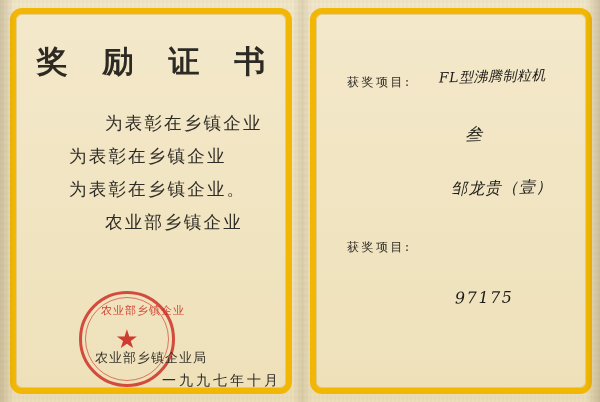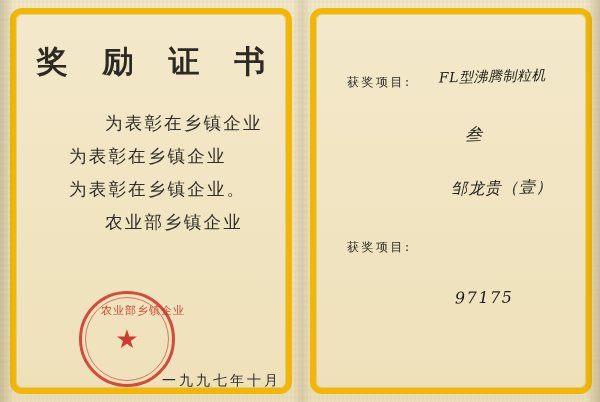--- a/index.html
+++ b/index.html
@@ -239,20 +239,21 @@
         <div class="body-line indent-2">农业部乡镇企业</div>
       </div>
 
       <div id="seal">
         <div id="seal-ring"></div>
         <div id="seal-ring2"></div>
         <div id="seal-text-top">农业部乡镇企业</div>
         <div id="seal-star">★</div>
       </div>
 
+      <div id="issuer">农业部乡镇企业局</div>
 
       <div id="issue-date">一九九七年十月</div>
 
     </div>
   </div>
 
   <div id="right-page" class="page">
     <div class="inner">
 
       <div id="fields">

